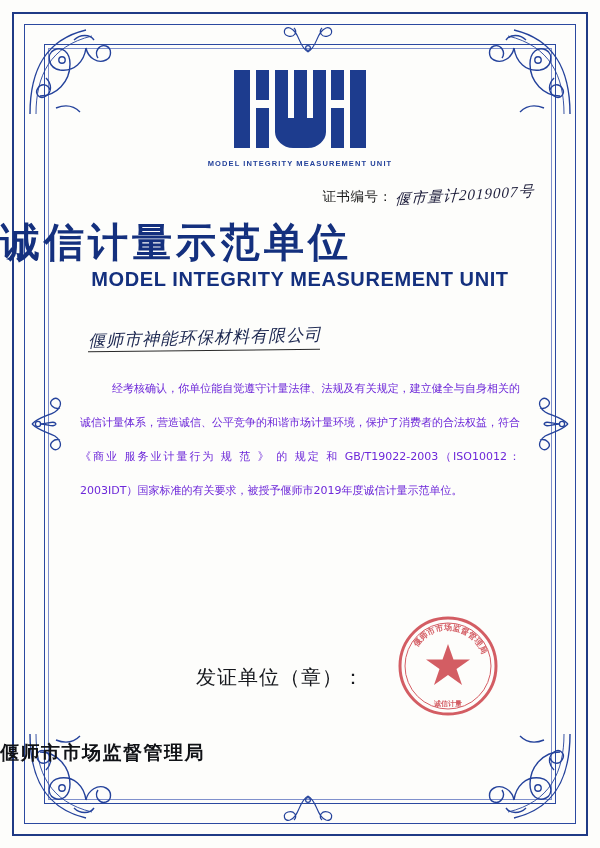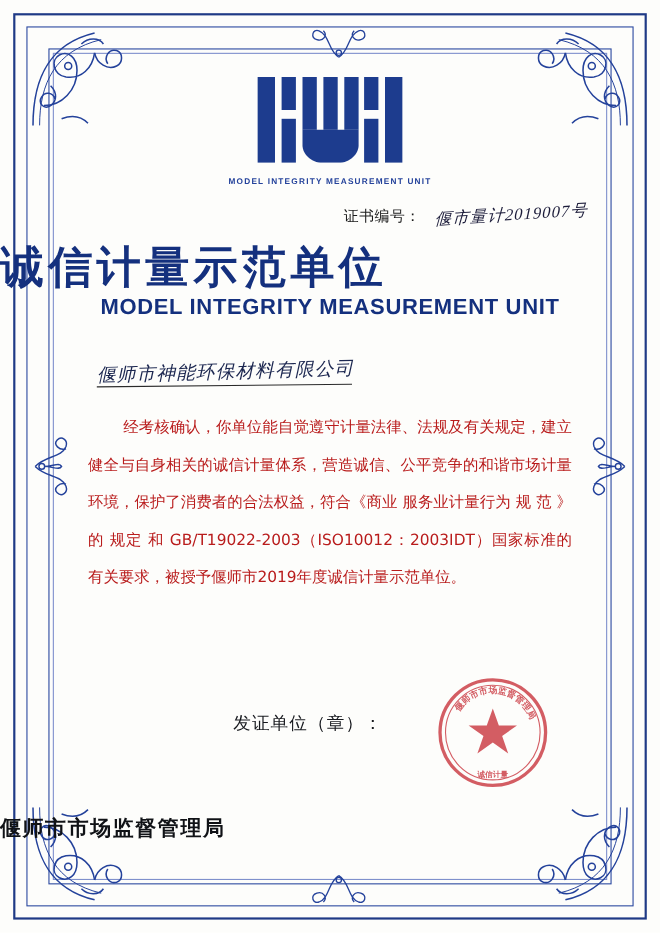--- a/index.html
+++ b/index.html
@@ -93,21 +93,21 @@
     font-weight: bold;
   }
 
   
   .serial-row {
     position: absolute;
     right: 66px;
     top: 186px;
     display: flex;
     align-items: flex-end;
-    gap: 12px;
+    gap: 2px;
   }
   .serial-label {
     font-size: 13.5px;
     color: #1b1b1b;
     font-family: "Liberation Serif", serif;
     letter-spacing: 0.5px;
   }
   .serial-value {
     font-size: 15px;
     color: #1c1c3a;
@@ -166,36 +166,36 @@
     transform: rotate(-0.6deg);
   }
 
   
   .body-text {
     position: absolute;
     left: 80px;
     right: 80px;
     top: 372px;
     font-family: "DejaVu Sans", sans-serif;
-    font-size: 14px;
+    font-size: 11px;
     line-height: 34px;
-    color: #b91c1c;
+    color: #6d28d9;
     text-align: justify;
     text-justify: inter-ideograph;
     text-indent: 32px;
   }
 
   
   .issuer-line {
     position: absolute;
     left: 0; right: 0;
-    top: 648px;
+    top: 664px;
     text-align: center;
     font-family: "DejaVu Sans", sans-serif;
-    font-size: 16px;
+    font-size: 20px;
     color: #16181d;
     letter-spacing: 1px;
     padding-right: 40px;
     box-sizing: border-box;
   }
   .footer-org {
     position: absolute;
     left: 0; right: 0;
     top: 740px;
     text-align: left;

